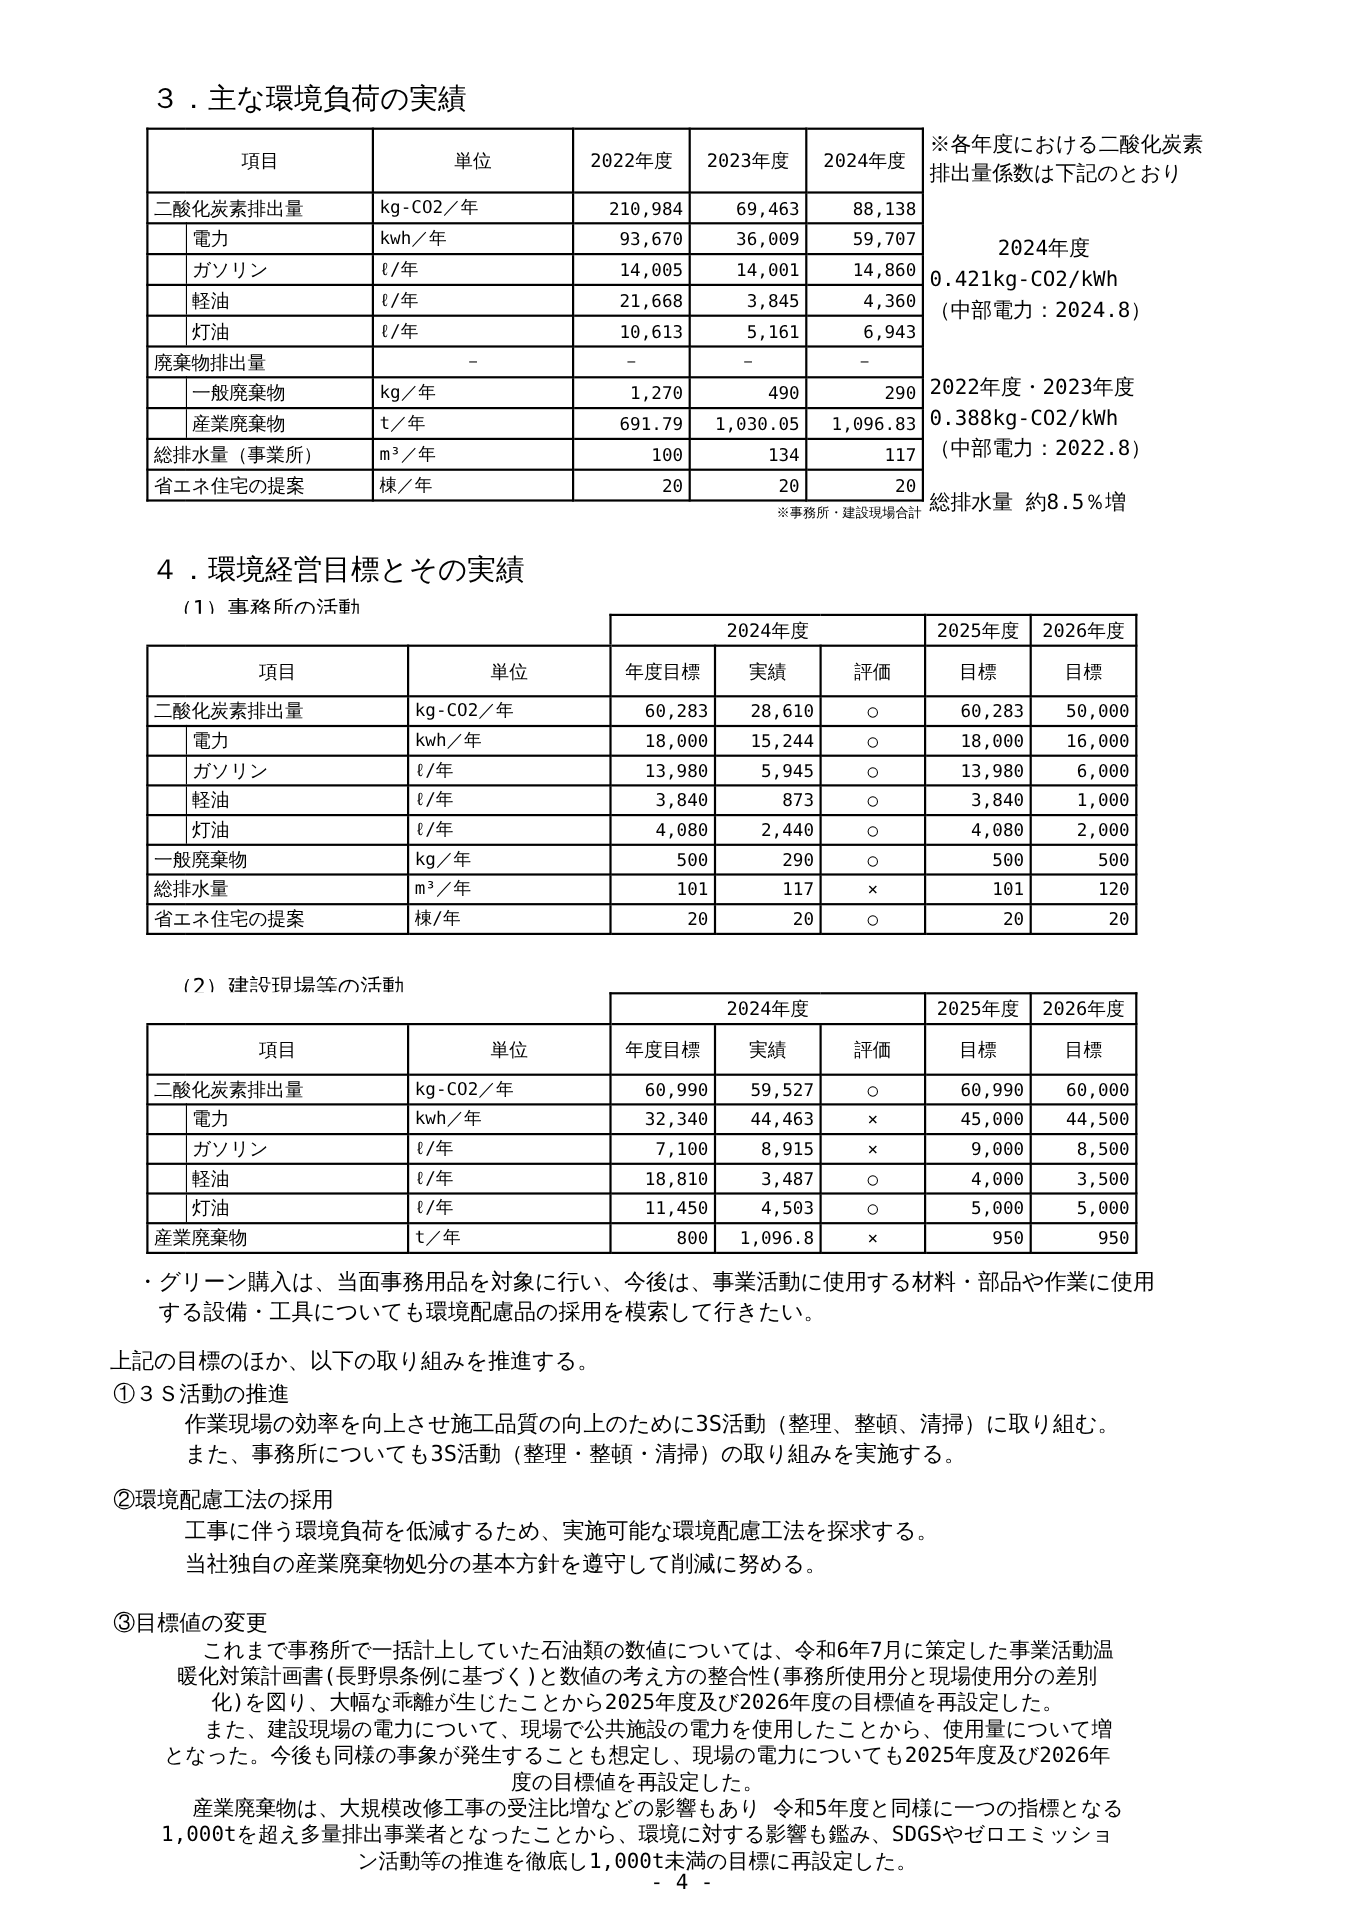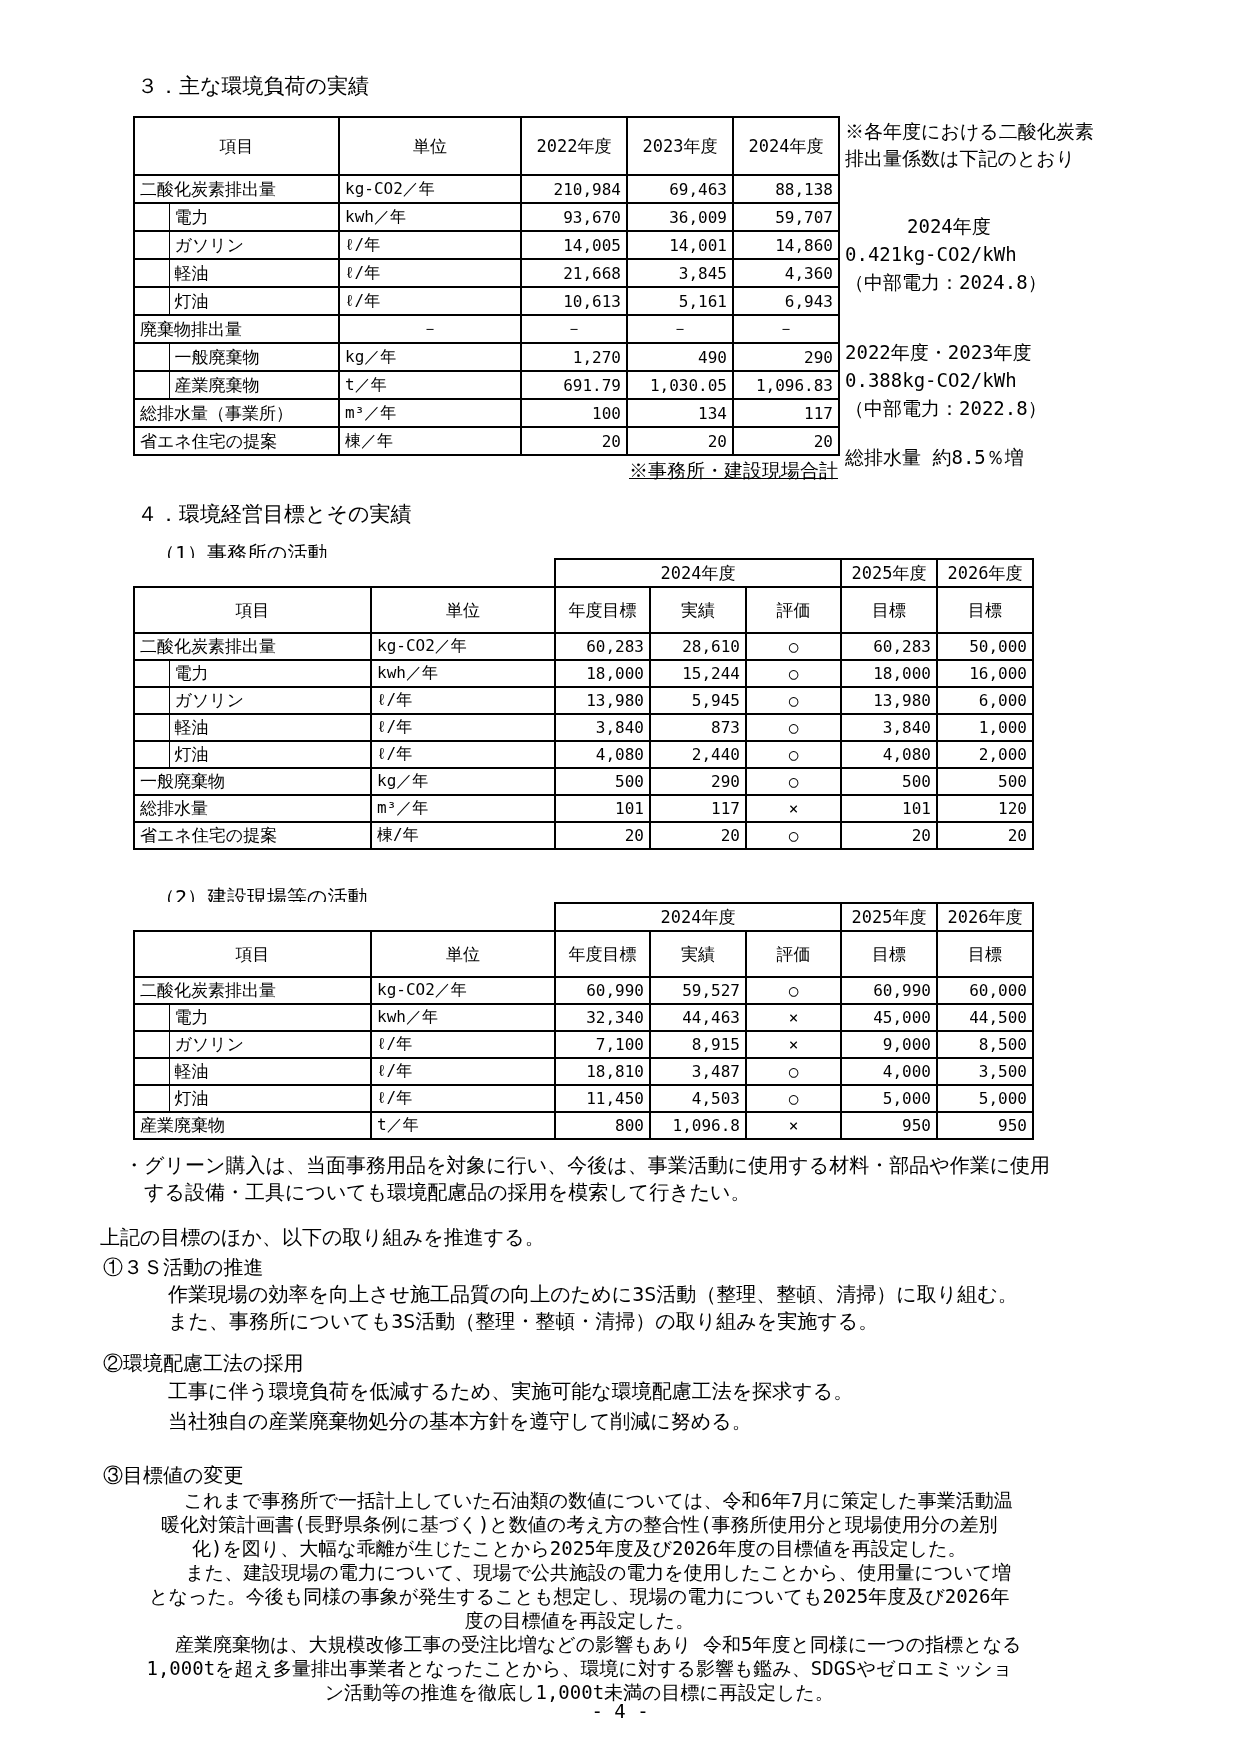--- a/index.html
+++ b/index.html
@@ -3,21 +3,21 @@
 <meta charset="utf-8">
 <style>
   html,body{margin:0;padding:0;background:#888;}
   .page{
     position:relative;width:1240px;height:1754px;margin:0 auto;
     background:#ffffff;color:#000;
     font-family:"DejaVu Sans Mono","Liberation Mono",monospace;
     overflow:hidden;
   }
   .abs{position:absolute;}
-  .sec-title{font-size:21px;white-space:nowrap;}
+  .sec-title{font-size:26px;white-space:nowrap;}
   .sub-title{font-size:20px;white-space:nowrap;}
 
   table{border-collapse:collapse;table-layout:fixed;position:absolute;background:#fff;}
   td,th{border:2px solid #000;overflow:hidden;white-space:nowrap;padding:0;font-weight:normal;}
   tr.sub td{border-top-width:1px;}
   tr.sub td.ind{border-right-width:1px;}
   tr.sub td.item{border-left-width:1px;}
   th{font-size:17px;text-align:center;}
   td.item{font-size:17px;text-align:left;padding-left:5px;}
   td.unit{font-size:16px;text-align:left;padding-left:5px;margin-top:12px;}
@@ -29,21 +29,21 @@
   .t23 tr.hdr{height:46px;}
   .t23 tr.band{height:28px;}
   .t23 tr.band th{font-size:17px;}
   th.ghost{border-left:none;border-top:none;border-right:none;background:#fff;}
 
   .note{font-size:19px;line-height:27px;white-space:nowrap;}
   .note .blk{margin-top:40px;line-height:28px;}
   .note .blk2{margin-top:42px;line-height:28px;}
   .note .blk-title-indent{padding-left:62px;}
   .note .foot{margin-top:22px;}
-  .footnote{font-size:19px;text-align:right;white-space:nowrap;text-decoration:underline;}
+  .footnote{font-size:12px;text-align:right;white-space:nowrap;}
   .body-text{font-size:20px;line-height:27px;white-space:nowrap;}
   .hang{padding-left:20px;}
   .para3{font-size:19px;line-height:24px;white-space:nowrap;text-align:center;}
   .pagenum{font-size:19px;text-align:center;width:100%;}
 </style>
 </head>
 <body>
 
 <div class="page">
 

